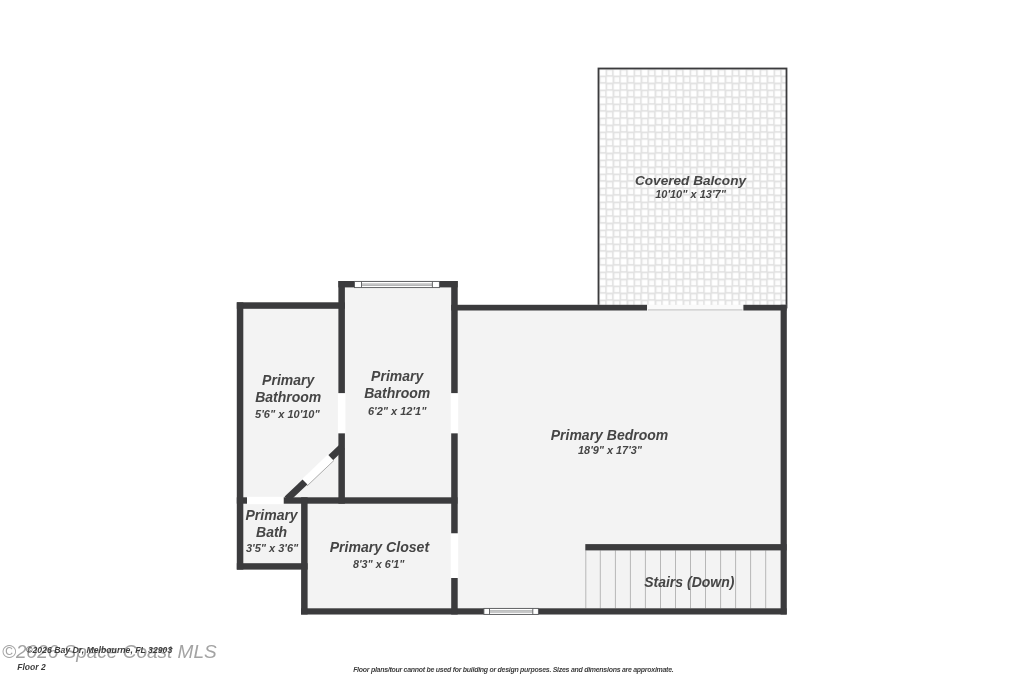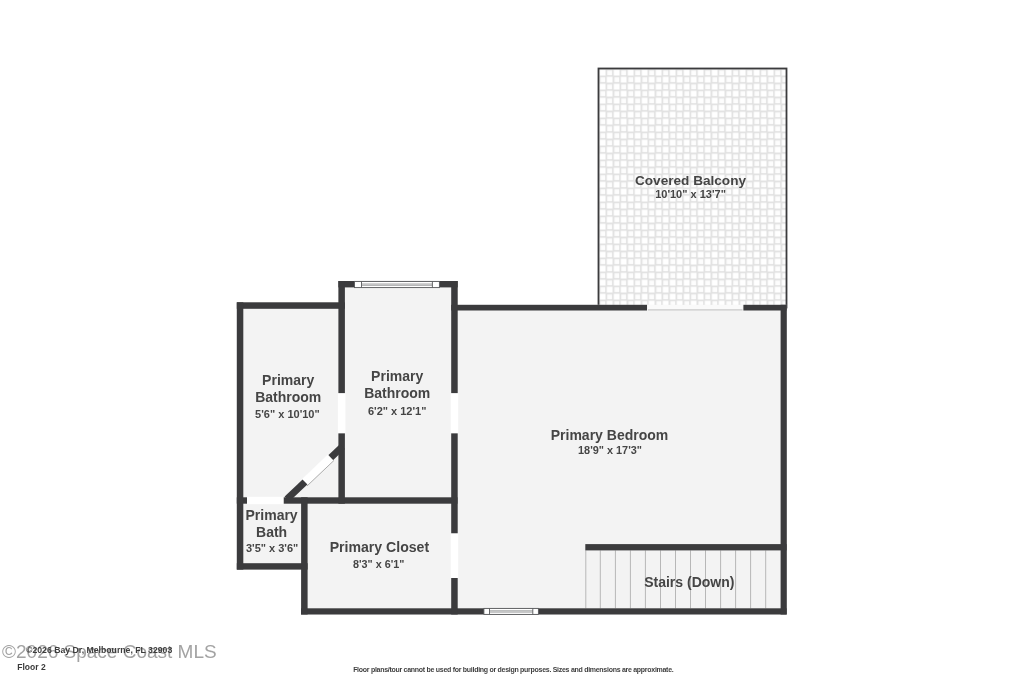--- a/index.html
+++ b/index.html
@@ -1,17 +1,17 @@
 <!DOCTYPE html>
 <html><head>
 <meta charset="utf-8">
 <style>
   html,body{margin:0;padding:0;background:#ffffff;}
   .page{position:relative;width:1024px;height:683px;background:#15803d;overflow:hidden;
-        font-family:"Liberation Sans", sans-serif;}
+        font-family:"Liberation Sans", sans-serif;font-style:italic;}
   svg{position:absolute;left:0;top:0;}
   text{font-family:"Liberation Sans", sans-serif;font-weight:bold;fill:#454545;}
 </style>
 </head>
 <body>
 <div class="page">
 <svg width="1024" height="683" viewBox="0 0 1024 683">
   <defs>
     <pattern id="tile" width="14" height="14" patternUnits="userSpaceOnUse" x="599.2" y="69.2">
       <rect width="14" height="14" fill="#e0e0e0"></rect>

